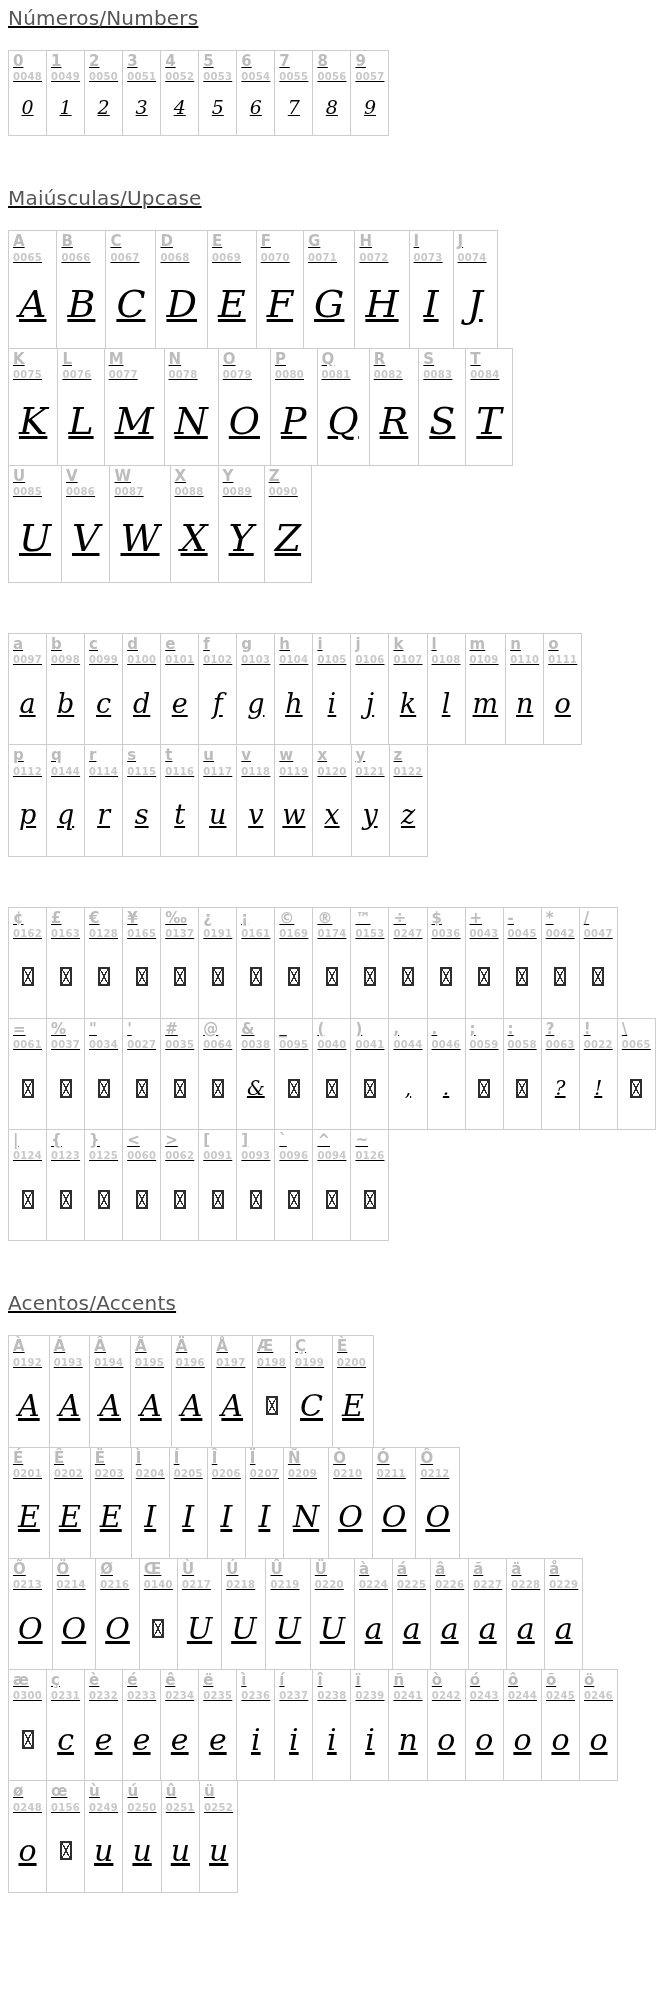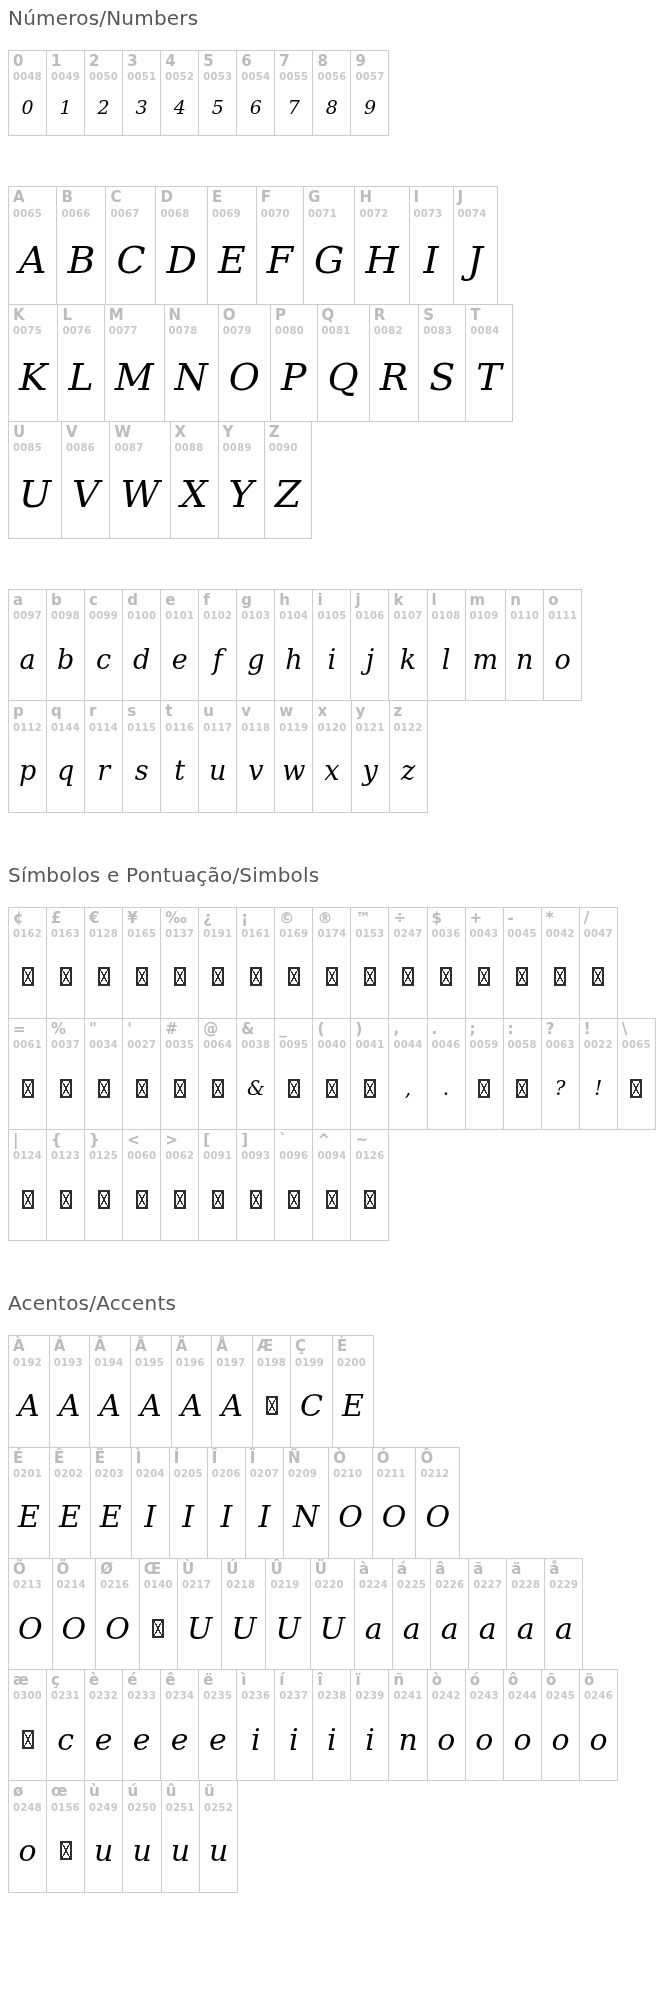--- a/index.html
+++ b/index.html
@@ -3,21 +3,21 @@
 <meta charset="utf-8">
 <style>
   html,body{margin:0;padding:0;background:#ffffff;}
   body{
     width:661px;
     font-family:"DejaVu Sans","Liberation Sans",sans-serif;
     padding:4px 0 24px 8px;
     box-sizing:border-box;
     color:#000;
   }
-  .font-section{margin-top:50px;}
+  .font-section{margin-top:50px;text-decoration:underline;}
   .font-section:first-child{margin-top:2px;}
   .section-title{
     font-size:20px;
     font-weight:400;
     color:#575757;
     margin:0 0 20px 0;
     letter-spacing:0.2px;
   }
   .row{
     display:flex;
@@ -185,20 +185,21 @@
             <span class="glyph-label">9</span>
             <span class="glyph-code">0057</span>
           </div>
           <div class="glyph-area">
             <span class="glyph">9</span>
           </div>
         </div>
       </div>
     </section>
     <section class="font-section sec-upcase">
+      <h2 class="section-title">Maiúsculas/Upcase</h2>
       <div class="row">
         <div class="cell">
           <div class="cell-head">
             <span class="glyph-label">A</span>
             <span class="glyph-code">0065</span>
           </div>
           <div class="glyph-area">
             <span class="glyph">A</span>
           </div>
         </div>
@@ -667,21 +668,20 @@
             <span class="glyph-label">z</span>
             <span class="glyph-code">0122</span>
           </div>
           <div class="glyph-area">
             <span class="glyph">z</span>
           </div>
         </div>
       </div>
     </section>
     <section class="font-section sec-symbols">
-      <h2 class="section-title">Símbolos e Pontuação/Simbols</h2>
       <div class="row">
         <div class="cell">
           <div class="cell-head">
             <span class="glyph-label">¢</span>
             <span class="glyph-code">0162</span>
           </div>
           <div class="glyph-area">
             <span class="tofu"></span>
           </div>
         </div>

